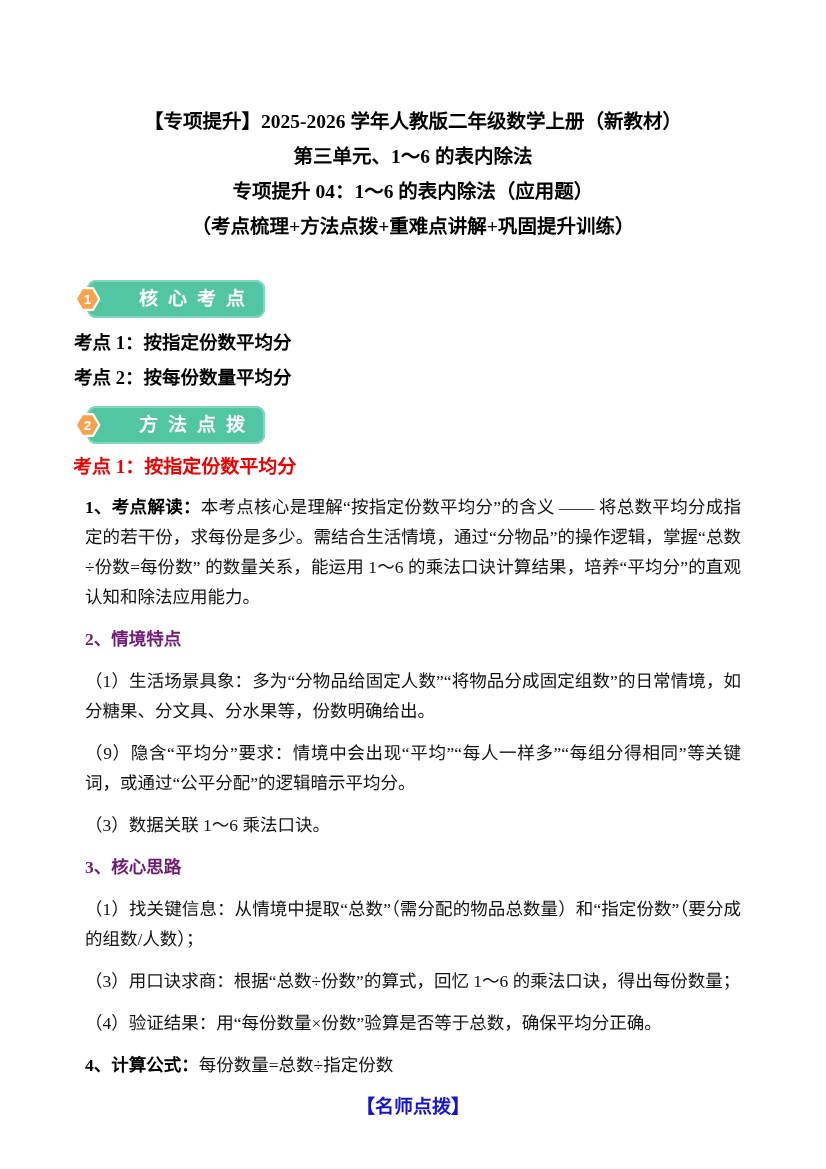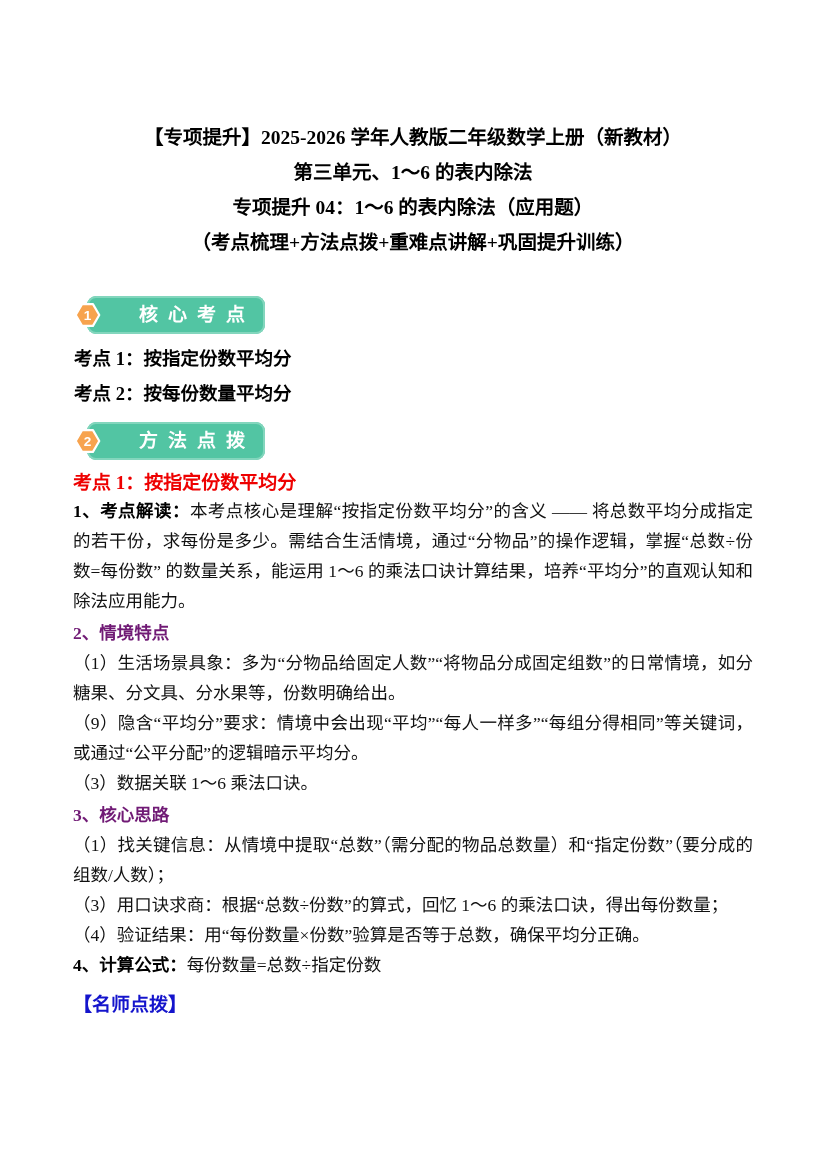--- a/index.html
+++ b/index.html
@@ -2,21 +2,21 @@
 <html lang="zh-CN"><head>
 <meta charset="utf-8">
 <style>
   html, body { margin: 0; padding: 0; background: #ffffff; }
   .page {
     width: 826px; height: 1169px; background: #ffffff; overflow: hidden;
     position: relative; box-sizing: border-box;
     font-family: "Liberation Serif", "DejaVu Serif", serif;
     color: #111111;
   }
-  .content { padding: 16px 73px; box-sizing: border-box; }
+  .content { padding: 0 73px; box-sizing: border-box; }
 
   
   .title-block {
     padding-top: 104px; text-align: center;
     font-weight: 700; font-size: 19.5px; line-height: 35px; color: #000000;
   }
 
   
   .badge-row { margin-left: 14px; height: 38px; position: relative; }
   .badge-row.first { margin-top: 36px; }
@@ -49,29 +49,29 @@
 
   
   .red-heading {
     margin: 9px 0 0 0; color: #ee0000; font-size: 19px;
     font-weight: 700; line-height: 27px;
   }
 
   
   .body-text {
     font-size: 17.5px; line-height: 30px; text-align: justify;
-    margin: 0; color: #111111;
+    margin: 12px; color: #111111;
   }
   .body-text .lead { font-weight: 700; color: #000000; }
   .subhead { font-weight: 700; color: #701a75; margin-top: 2px; }
 
   
   .note-blue {
     margin: 10px 0 0 0; color: #1414cc; font-weight: 700;
-    font-size: 19px; line-height: 30px;
+    font-size: 19px; line-height: 30px; text-align: center;
   }
 </style>
 </head>
 <body>
 
 <div class="page">
   <div class="content">
 
     <header class="title-block">
       <div>【专项提升】2025-2026 学年人教版二年级数学上册（新教材）</div>

